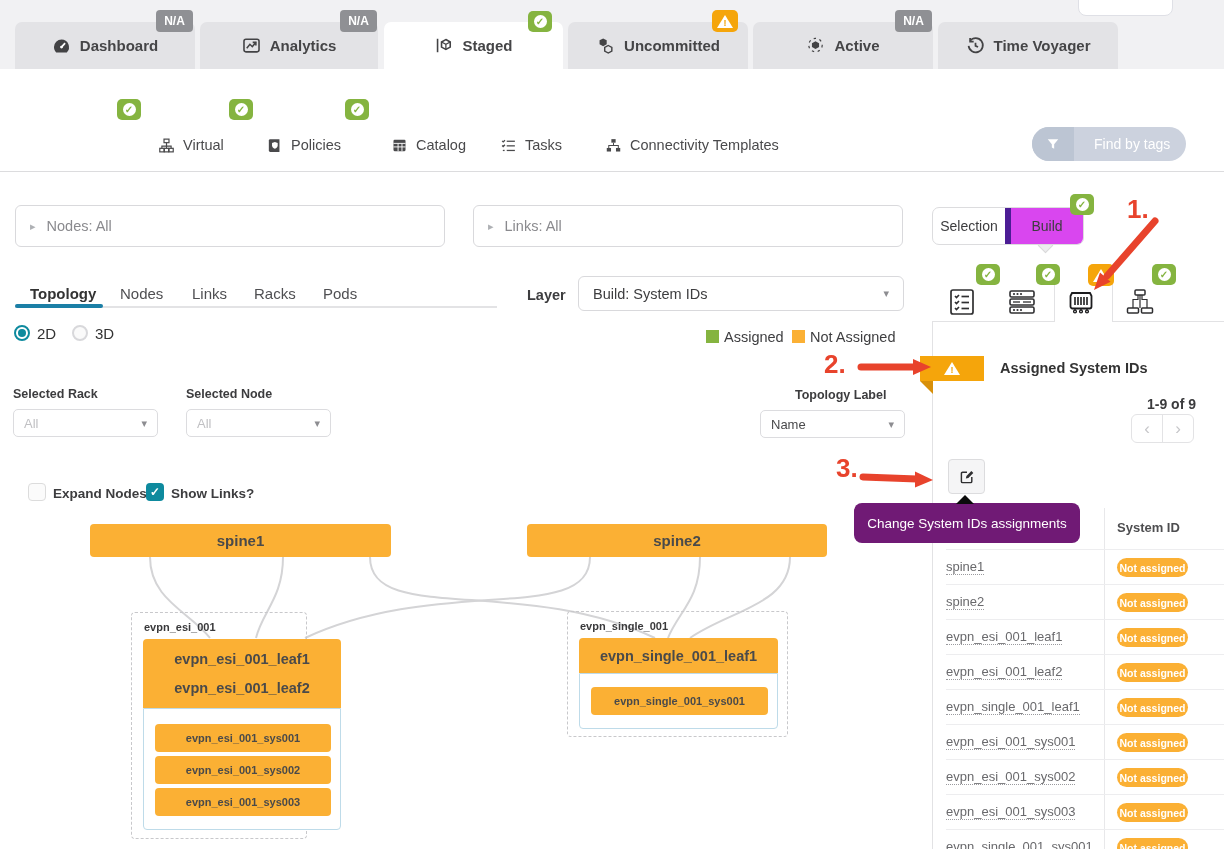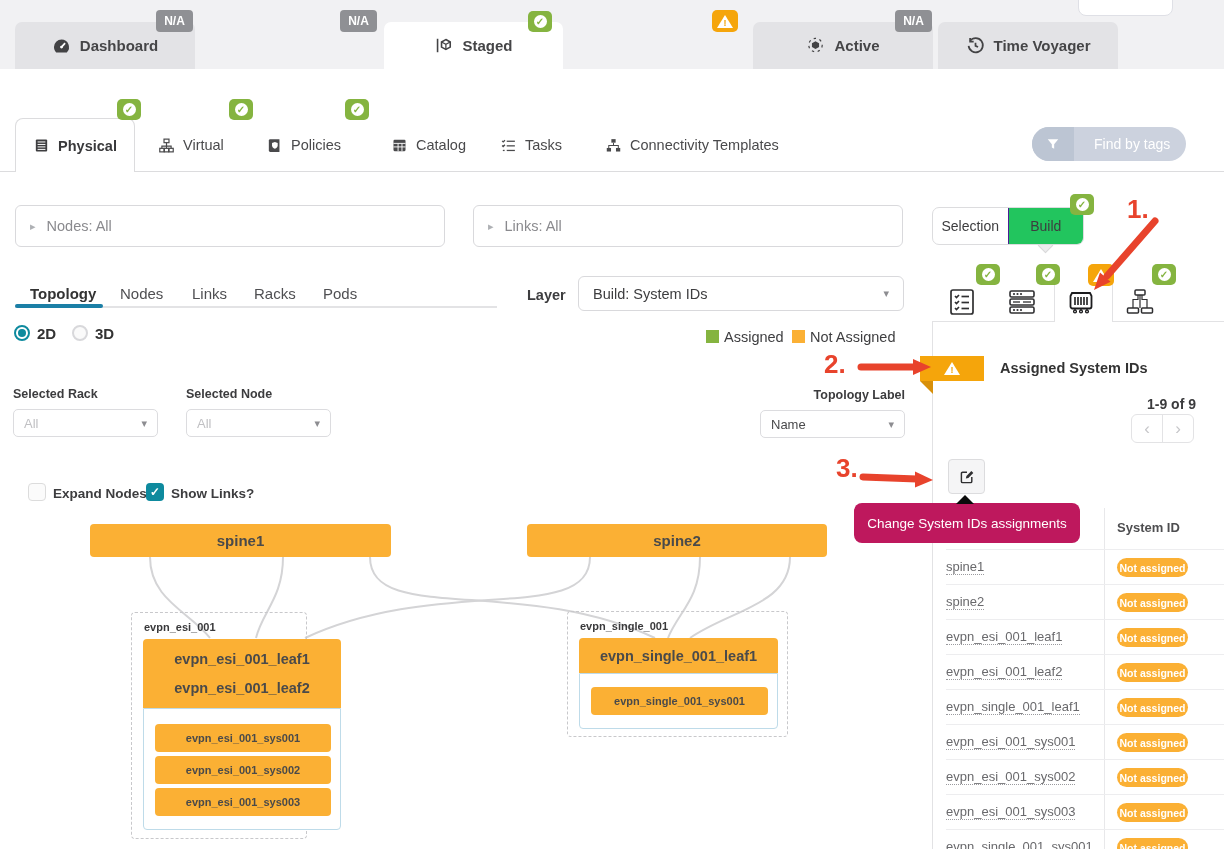--- a/index.html
+++ b/index.html
@@ -48,21 +48,21 @@
 .vtab-active{position:absolute;left:15px;top:304px;width:88px;height:4px;background:#1b7fa6;border-radius:2px}
 .layer-label{position:absolute;left:527px;top:287px;font-weight:bold;font-size:14.5px;color:#3d3d3f}
 .layer-dd{position:absolute;left:578px;top:276px;width:326px;height:35px;border:1px solid #d9d9dc;border-radius:6px;background:#fff;display:flex;align-items:center;justify-content:space-between;padding:0 14px;font-size:14.5px;color:#3d3d3f;cursor:pointer}
 .caret{color:#8d8d91;font-size:11px}
 
 
 .radio{position:absolute;width:16px;height:16px;border-radius:50%;cursor:pointer}
 .radio.sel{border:2px solid #0e8a9e;background:#fff}
 .radio.sel::after{content:"";position:absolute;left:2px;top:2px;width:8px;height:8px;border-radius:50%;background:#0e8a9e}
 .radio.unsel{border:2px solid #d8d8db;background:#fafafa}
-.rlabel{position:absolute;font-size:15px;font-weight:bold;color:#333}
+.rlabel{position:absolute;font-size:15px;font-weight:normal;color:#333}
 .lg-sq{position:absolute;width:13px;height:13px;top:330px}
 .lg-label{position:absolute;top:329px;font-size:14.5px;color:#3e3e40}
 
 
 .sel-label{position:absolute;top:387px;font-size:12.5px;font-weight:bold;color:#3c3c3e}
 .mini-dd{position:absolute;top:409px;width:145px;height:28px;border:1px solid #dcdcdf;border-radius:5px;background:#fff;display:flex;align-items:center;justify-content:space-between;padding:0 10px;font-size:13px;cursor:pointer}
 .mini-dd .ph{color:#c0c0c3}.mini-dd .val{color:#4a4a4c}
 
 
 .cb{position:absolute;top:483px;width:18px;height:18px;border-radius:4px;cursor:pointer}
@@ -83,40 +83,40 @@
 .esi-leafbox{left:11px;top:26px;width:198px;height:69px;padding:6px 0}
 .single-leafbox{left:11px;top:26px;width:199px;height:35px}
 .sysbox{position:absolute;background:#fff;border:1px solid #bedbe9;border-radius:0 0 4px 4px}
 .esi-sysbox{left:11px;top:95px;width:198px;height:122px}
 .single-sysbox{left:11px;top:61px;width:199px;height:56px}
 .sysbar{position:absolute;background:#fbb034;border-radius:4px;display:flex;align-items:center;justify-content:center;font-size:11px;font-weight:bold;color:#4a4a4a;cursor:pointer}
 
 
 .selbuild{position:absolute;left:932px;top:207px;width:152px;height:38px;background:#fff;border:1px solid #dcdcde;border-radius:7px;display:flex;z-index:2}
 .seg{flex:1;display:flex;align-items:center;justify-content:center;font-size:14px;color:#3d3d3f;cursor:pointer}
-.seg.build{background:#22c55e;border-left:1px solid #4c1d95;border-radius:0 6px 6px 0}
+.seg.build{background:#d946ef;border-left:6px solid #4c1d95;border-radius:0 6px 6px 0}
 .diamond{position:absolute;left:1040px;top:240px;width:11px;height:11px;background:#ececee;border-right:1px solid #d9d9d9;border-bottom:1px solid #d9d9d9;transform:rotate(45deg);z-index:1}
 .ptab{position:absolute;top:285px;width:32px;height:34px;display:flex;align-items:center;justify-content:center;cursor:pointer;z-index:2}
 .ptab svg{width:30px;height:32px}
 .p0{left:946px}.p1{left:1006px}.p2{left:1065px}.p3{left:1124px}
 .panel-topline{position:absolute;top:321px;height:1px;background:#e2e2e4}
 .ptl-a{left:932px;width:122px}.ptl-b{left:1112px;width:112px}
 .panel-leftline{position:absolute;left:932px;top:321px;width:1px;height:528px;background:#e2e2e4}
 .tab3line{position:absolute;top:284px;width:1px;height:38px;background:#e2e2e4}
 .t3l{left:1054px}.t3r{left:1112px}
 .ribbon{position:absolute;left:920px;top:356px;width:64px;height:25px;background:#f5a50b;display:flex;align-items:center;justify-content:center;z-index:5}
 .ribbon-fold{position:absolute;left:920px;top:381px;width:0;height:0;border-right:13px solid #d8900a;border-bottom:13px solid transparent;z-index:5}
 .panel-title{position:absolute;left:1000px;top:360px;font-size:14.5px;font-weight:bold;color:#333}
 .pager-text{position:absolute;left:1100px;top:396px;width:96px;text-align:right;font-size:14px;font-weight:bold;color:#3b3b3d}
 .pager{position:absolute;left:1131px;top:414px;width:63px;height:29px;border:1px solid #e3e3e5;border-radius:6px;display:flex;background:#fff}
 .pager .pg{flex:1;display:flex;align-items:center;justify-content:center;color:#c6c6c9;font-size:17px;cursor:pointer}
 .pager .pg+.pg{border-left:1px solid #e3e3e5}
 .edit-btn{position:absolute;left:948px;top:459px;width:37px;height:35px;background:#f5f5f6;border:1px solid #dcdcde;border-radius:4px;display:flex;align-items:center;justify-content:center;cursor:pointer;z-index:6}
 .edit-btn svg{width:16px;height:16px}
-.tooltip{position:absolute;left:854px;top:503px;width:226px;height:40px;background:#be185d;border-radius:8px;display:flex;align-items:center;justify-content:center;color:#fff;font-size:13.5px;z-index:40}
+.tooltip{position:absolute;left:854px;top:503px;width:226px;height:40px;background:#701a75;border-radius:8px;display:flex;align-items:center;justify-content:center;color:#fff;font-size:13.5px;z-index:40}
 .tooltip::before{content:"";position:absolute;left:102px;top:-8px;width:0;height:0;border-left:9px solid transparent;border-right:9px solid transparent;border-bottom:9px solid #0b0b0b}
 .col-divider{position:absolute;left:1104px;top:508px;width:1px;height:341px;background:#e8e8ea}
 .col-head{position:absolute;left:1117px;top:520px;font-size:13px;font-weight:bold;color:#4e4e50}
 .trow{position:absolute;left:946px;width:278px;height:35px;border-top:1px solid #ededef;display:flex;align-items:center}
 .node-link{font-size:13px;color:#69696c;border-bottom:1px dotted #9a9a9e;cursor:pointer;text-decoration:none}
 .na-pill{position:absolute;left:171px;top:8px;width:71px;height:19px;background:#fbb034;border-radius:10px;color:#fff;font-size:10.5px;font-weight:bold;display:flex;align-items:center;justify-content:center}
 
 
 .step{position:absolute;font-size:26px;font-weight:bold;color:#e8432c;z-index:60}
 .st1{left:1127px;top:194px}.st2{left:824px;top:349px}.st3{left:836px;top:453px}
@@ -141,27 +141,42 @@
   <div class="topbar">
     <div class="ghost-box"></div>
     <div class="ttab t0">
       <svg viewBox="0 0 24 24" fill="#434345">
           <path d="M12 4.5A9.5 9.5 0 0 0 2.5 14c0 2.6 1 5 2.8 6.7h13.4A9.5 9.5 0 0 0 12 4.5z"></path>
           <line x1="12" y1="14" x2="16.5" y2="9" stroke="#fff" stroke-width="2.2"></line>
           <circle cx="12" cy="14" r="1.8" fill="#fff"></circle>
         </svg>
       <span>Dashboard</span>
     </div>
+    <div class="ttab t1">
+      <svg viewBox="0 0 24 24" fill="none" stroke="#434345" stroke-width="2">
+          <rect x="2.5" y="4" width="19" height="16" rx="2.5"></rect>
+          <polyline points="6,15.5 10,10.5 13,13.5 17.5,8"></polyline>
+          <polyline points="13.5,8 17.5,8 17.5,12"></polyline>
+        </svg>
+      <span>Analytics</span>
+    </div>
     <div class="ttab t2 active">
       <svg viewBox="0 0 24 24" fill="none" stroke="#434345" stroke-width="2">
           <line x1="4.5" y1="3.5" x2="4.5" y2="20.5"></line>
           <path d="M15 4.5l5.5 3v6.5l-5.5 3-5.5-3V7.5z"></path>
           <path d="M9.5 7.5L15 10.5l5.5-3M15 10.5V17" stroke-width="1.6"></path>
         </svg>
       <span>Staged</span>
+    </div>
+    <div class="ttab t3">
+      <svg viewBox="0 0 24 24" fill="none" stroke="#434345" stroke-width="1.8">
+          <path d="M9 3l4.5 2.5v5L9 13 4.5 10.5v-5z" fill="#434345" stroke="none"></path>
+          <path d="M15.5 12l4.5 2.5v4.5L15.5 21.5 11 19v-4.5z"></path>
+        </svg>
+      <span>Uncommitted</span>
     </div>
     <div class="ttab t4">
       <svg viewBox="0 0 24 24" fill="none" stroke="#434345" stroke-width="1.5">
           <path d="M12 6.5l4.5 2.5v5L12 16.5 7.5 14V9z" fill="#434345" stroke="none"></path>
           <circle cx="12" cy="11.5" r="8.5" stroke-dasharray="3 4.5"></circle>
         </svg>
       <span>Active</span>
     </div>
     <div class="ttab t5">
       <svg viewBox="0 0 24 24" fill="none" stroke="#434345" stroke-width="2.2">
@@ -174,32 +189,20 @@
     <span class="badge na" style="left:156px;top:10px">N/A</span>
     <span class="badge na" style="left:340px;top:10px">N/A</span>
     <span class="badge check" style="left:528px;top:11px"></span>
     <span class="badge warn" style="left:712px;top:10px">
         <span class="wtri"></span>
       </span>
     <span class="badge na" style="left:895px;top:10px">N/A</span>
   </div>
 
   <div class="subtab-line"></div>
-  <div class="physical-tab">
-    <svg viewBox="0 0 24 24" fill="#3e3e40">
-        <rect x="4" y="3.5" width="16" height="17" rx="1.5"></rect>
-        <g stroke="#fff" stroke-width="1.4">
-          <line x1="6.5" y1="7" x2="17.5" y2="7"></line>
-          <line x1="6.5" y1="10.5" x2="17.5" y2="10.5"></line>
-          <line x1="6.5" y1="14" x2="17.5" y2="14"></line>
-          <line x1="6.5" y1="17.5" x2="17.5" y2="17.5"></line>
-        </g>
-      </svg>
-    <span>Physical</span>
-  </div>
   <div class="subtab s-virtual">
     <svg viewBox="0 0 24 24" fill="none" stroke="#4a4a4c" stroke-width="1.7">
         <rect x="8.5" y="3" width="7" height="5"></rect>
         <rect x="2.5" y="16" width="6" height="5"></rect>
         <rect x="9" y="16" width="6" height="5"></rect>
         <rect x="15.5" y="16" width="6" height="5"></rect>
         <path d="M12 8v8M5.5 16v-3h13v3"></path>
       </svg>
     <span>Virtual</span>
   </div>
@@ -288,21 +291,21 @@
   <span class="sel-label" style="left:13px">Selected Rack</span>
   <div class="mini-dd" style="left:13px">
     <span class="ph">All</span>
     <span class="caret">▾</span>
   </div>
   <span class="sel-label" style="left:186px">Selected Node</span>
   <div class="mini-dd" style="left:186px">
     <span class="ph">All</span>
     <span class="caret">▾</span>
   </div>
-  <span class="sel-label" style="left:795px;width:110px;text-align:right;top:388px">Topology Label</span>
+  <span class="sel-label" style="left:795px;width:110px;text-align:left;top:388px">Topology Label</span>
   <div class="mini-dd" style="left:760px;top:410px">
     <span class="val">Name</span>
     <span class="caret">▾</span>
   </div>
 
   <span class="cb un" style="left:28px"></span>
   <span class="cb-label" style="left:53px">Expand Nodes?</span>
   <span class="cb ck" style="left:146px"></span>
   <span class="cb-label" style="left:171px">Show Links?</span>
 

